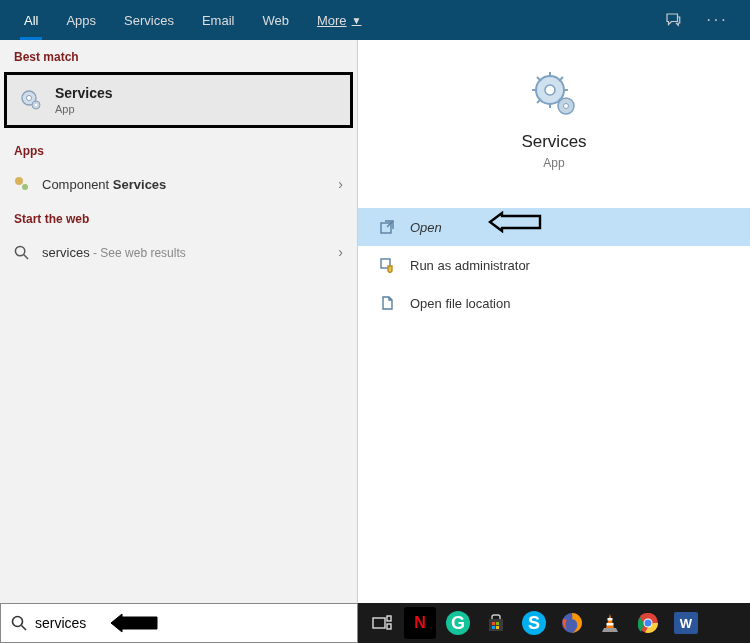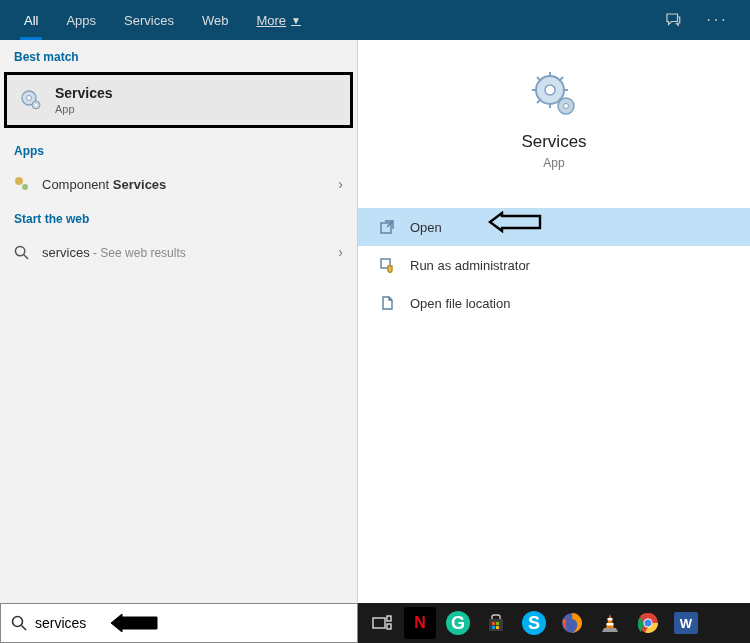--- a/index.html
+++ b/index.html
@@ -10,61 +10,62 @@
 .tab.active { color: #fff; }
 .tab.active::after { content: ''; position: absolute; bottom: 0; left: 10px; right: 10px; height: 3px; background: #0078d4; }
 .tab-more { display: flex; align-items: center; gap: 5px; text-decoration: underline; }
 .tab-spacer { flex: 1; }
 .top-icon { color: #ccc; padding: 0 12px; cursor: pointer; }
 
 .main { display: flex; height: 563px; }
 .left-pane { width: 358px; background: #f2f2f2; border-right: 1px solid #d0d0d0; display: flex; flex-direction: column; }
 .right-pane { flex: 1; background: #fff; display: flex; flex-direction: column; }
 
-.section-header { font-size: 12px; font-weight: 600; color: #0369a1; padding: 10px 14px 8px; }
+.section-header { font-size: 12px; font-weight: 600; color: #7f1d1d; padding: 10px 14px 8px; }
 .best-match-item { background: #e8e8e8; border: 3px solid #000; margin: 0 4px 6px 4px; padding: 10px 12px; display: flex; align-items: center; gap: 12px; cursor: pointer; }
 .gear-small { width: 24px; height: 24px; display: flex; align-items: center; justify-content: center; }
 .bm-title { font-size: 14px; font-weight: 600; color: #222; }
 .bm-sub { font-size: 11px; color: #666; margin-top: 2px; }
 
 .list-row { display: flex; align-items: center; padding: 10px 14px; cursor: pointer; gap: 8px; }
 .row-icon { width: 20px; text-align: center; color: #555; }
 .row-text { flex: 1; font-size: 13px; color: #333; }
 .row-text .hl { font-weight: 700; }
 .row-sub { color: #888; font-size: 12px; margin-top: 28px; }
 .chev { color: #777; font-size: 14px; }
 
 .detail-head { text-align: center; padding: 30px 10px 20px; }
 .big-gear { width: 48px; height: 48px; margin: 0 auto 14px; }
 .detail-title { font-size: 17px; color: #222; margin-bottom: 4px; }
 .detail-sub { font-size: 12px; color: #777; }
 
 .actions { margin-top: 18px; }
 .action { display: flex; align-items: center; gap: 14px; padding: 10px 20px; font-size: 13px; color: #333; cursor: pointer; position: relative; }
-.action.selected { background: #bfe0f7; }
+.action.selected { background: #bfe0f7; font-style: italic; }
 .action-icon { width: 18px; height: 18px; color: #5a7fa0; display: flex; align-items: center; justify-content: center; }
 
 .arrow-annot { position: absolute; }
 .arrow-annot svg { display: block; }
 
 .taskbar { position: absolute; bottom: 0; left: 0; right: 0; height: 40px; display: flex; }
 .search-box { width: 358px; background: #fff; border: 1px solid #888; display: flex; align-items: center; padding: 0 10px; gap: 8px; position: relative; }
 .search-box input { border: none; outline: none; font-size: 14px; flex: 1; background: transparent; }
 .task-icons { flex: 1; background: #1a1a1a; display: flex; align-items: center; padding: 0 8px; gap: 6px; }
 .task-icon { width: 32px; height: 32px; border-radius: 3px; display: flex; align-items: center; justify-content: center; cursor: pointer; font-size: 18px; }
 
 svg { display: block; }
 </style>
 </head>
 <body>
 
 <div class="top-tabs">
   <div class="tab active">All</div>
   <div class="tab">Apps</div>
   <div class="tab">Services</div>
+  <div class="tab">Email</div>
   <div class="tab">Web</div>
   <div class="tab tab-more">
     <span>More</span>
     <span style="font-size:10px;">▼</span>
   </div>
   <div class="tab-spacer"></div>
   <div class="top-icon">
     <svg width="18" height="18" viewBox="0 0 24 24" fill="none" stroke="#ccc" stroke-width="1.6">
         <path d="M4 4h14v10H10l-4 4v-4H4z"></path>
         <path d="M18 8h3v8h-2v3l-3-3"></path>

